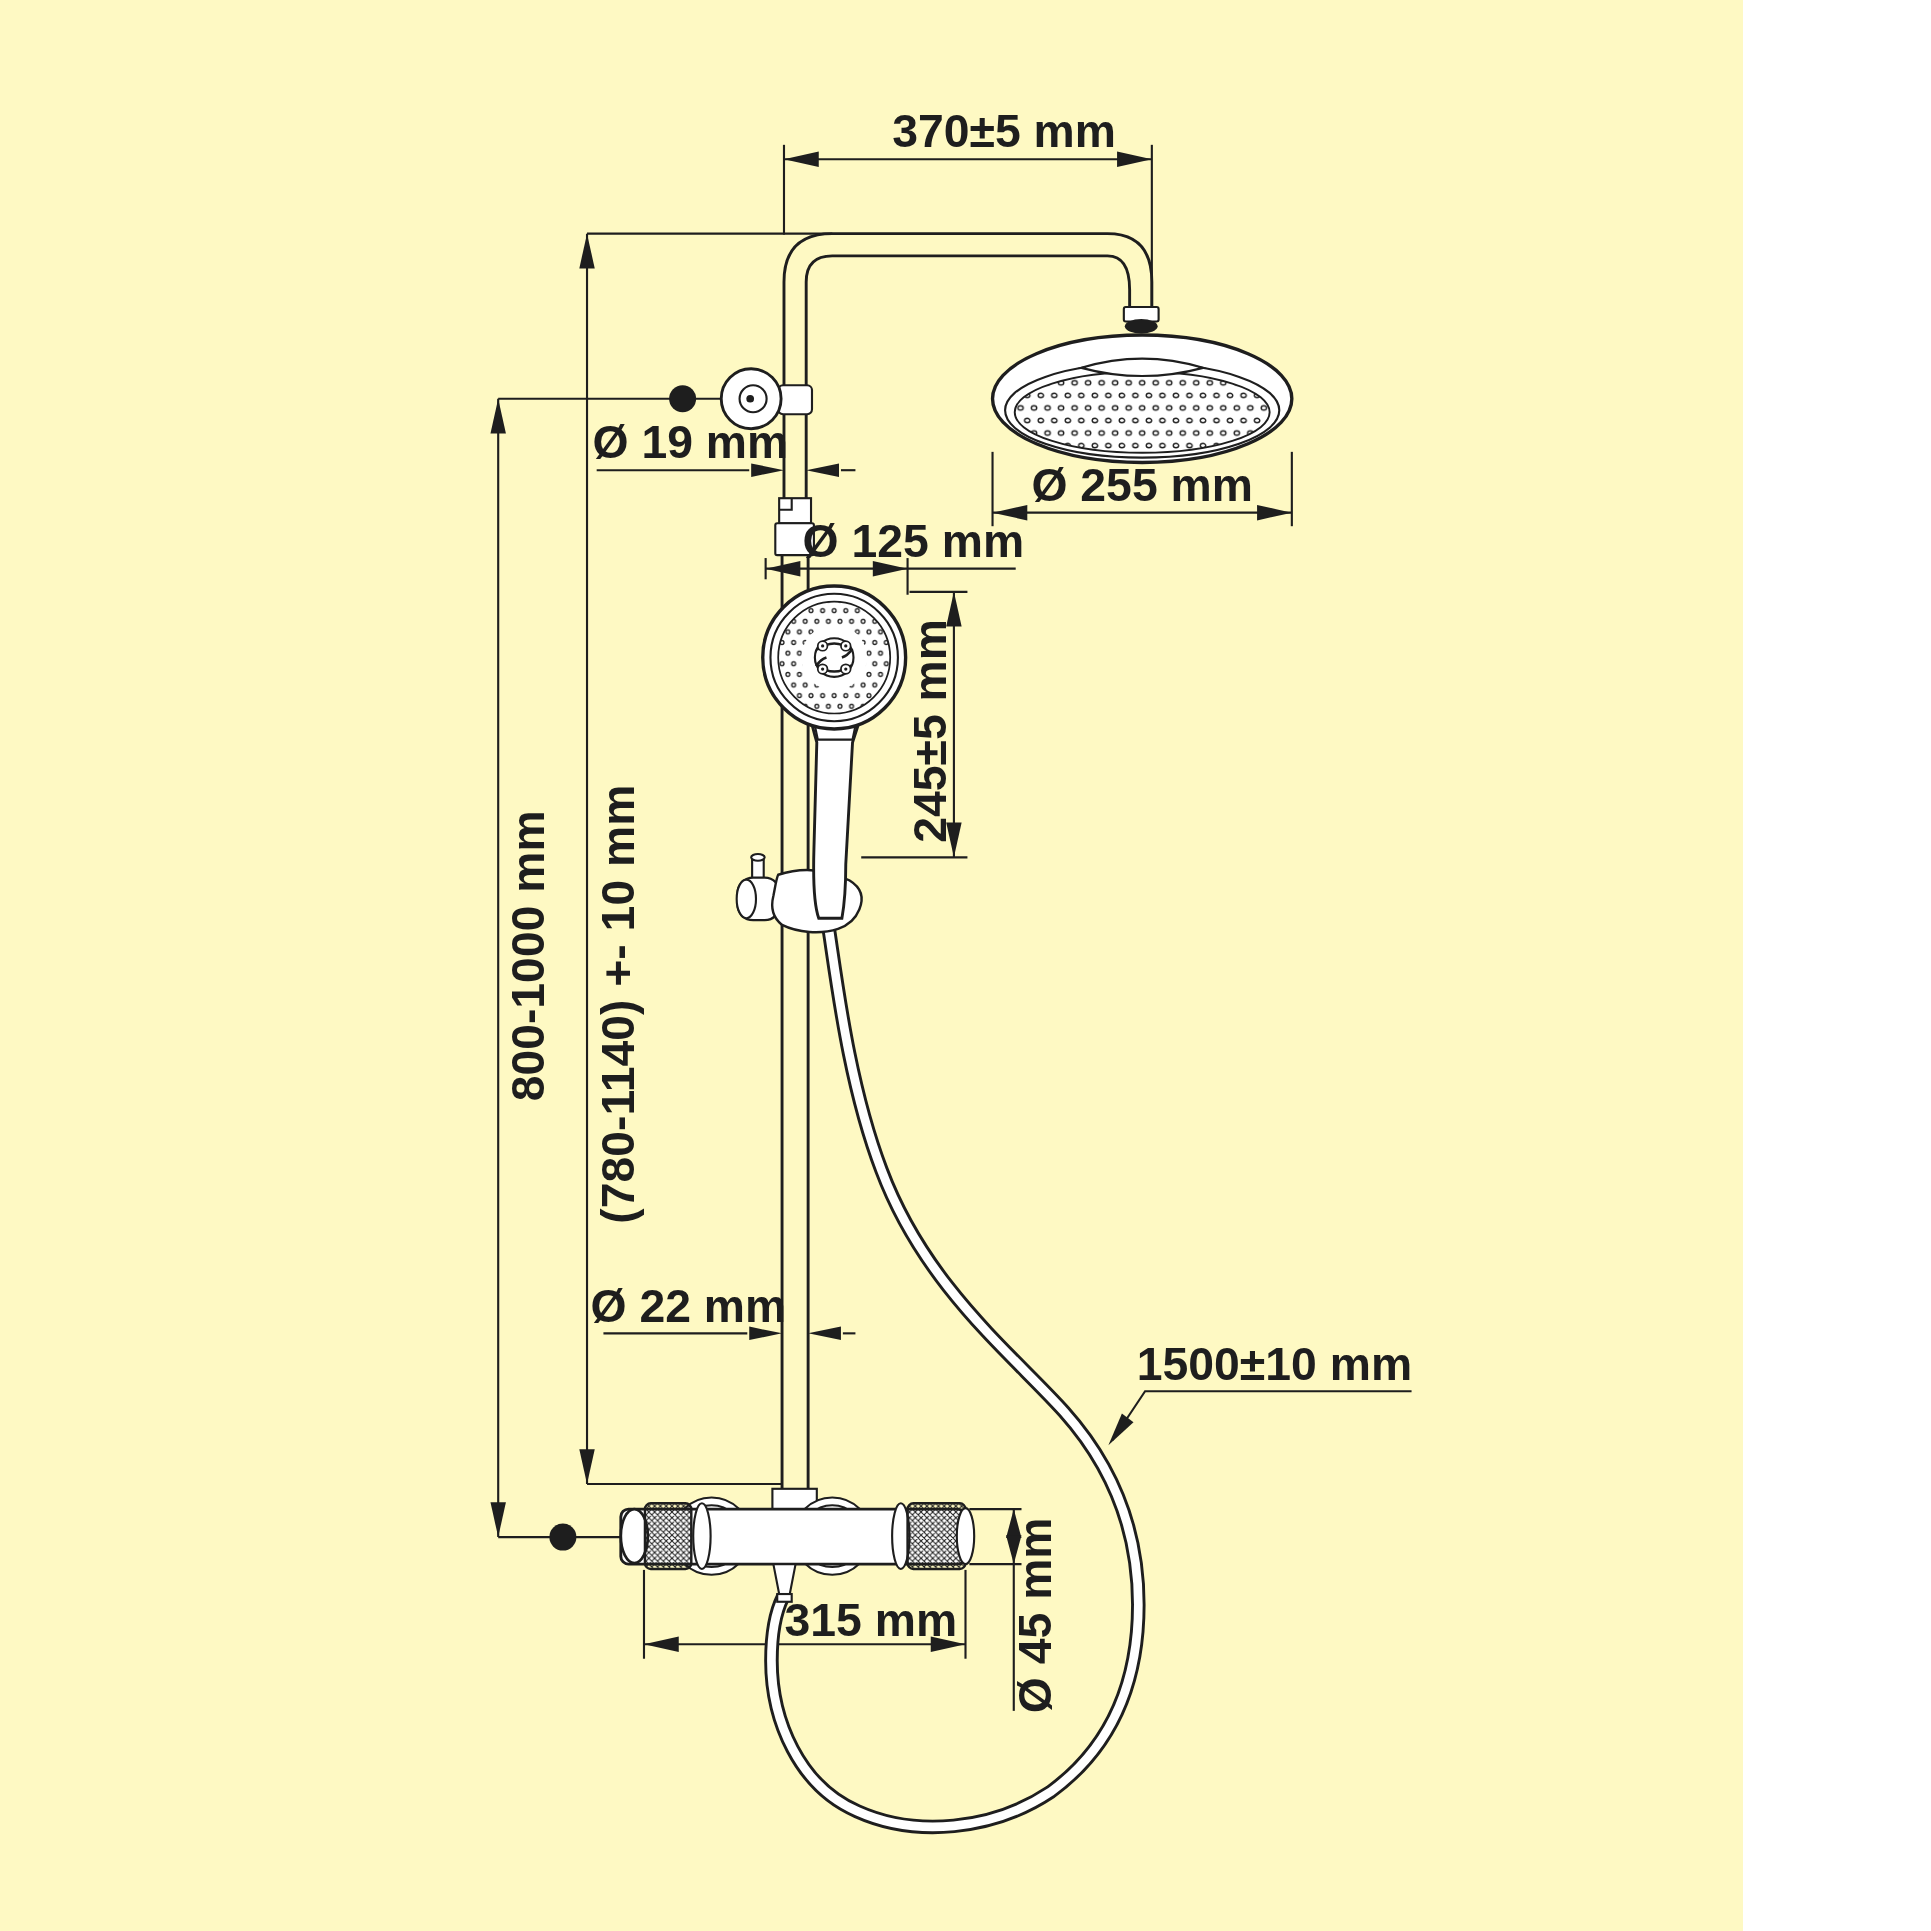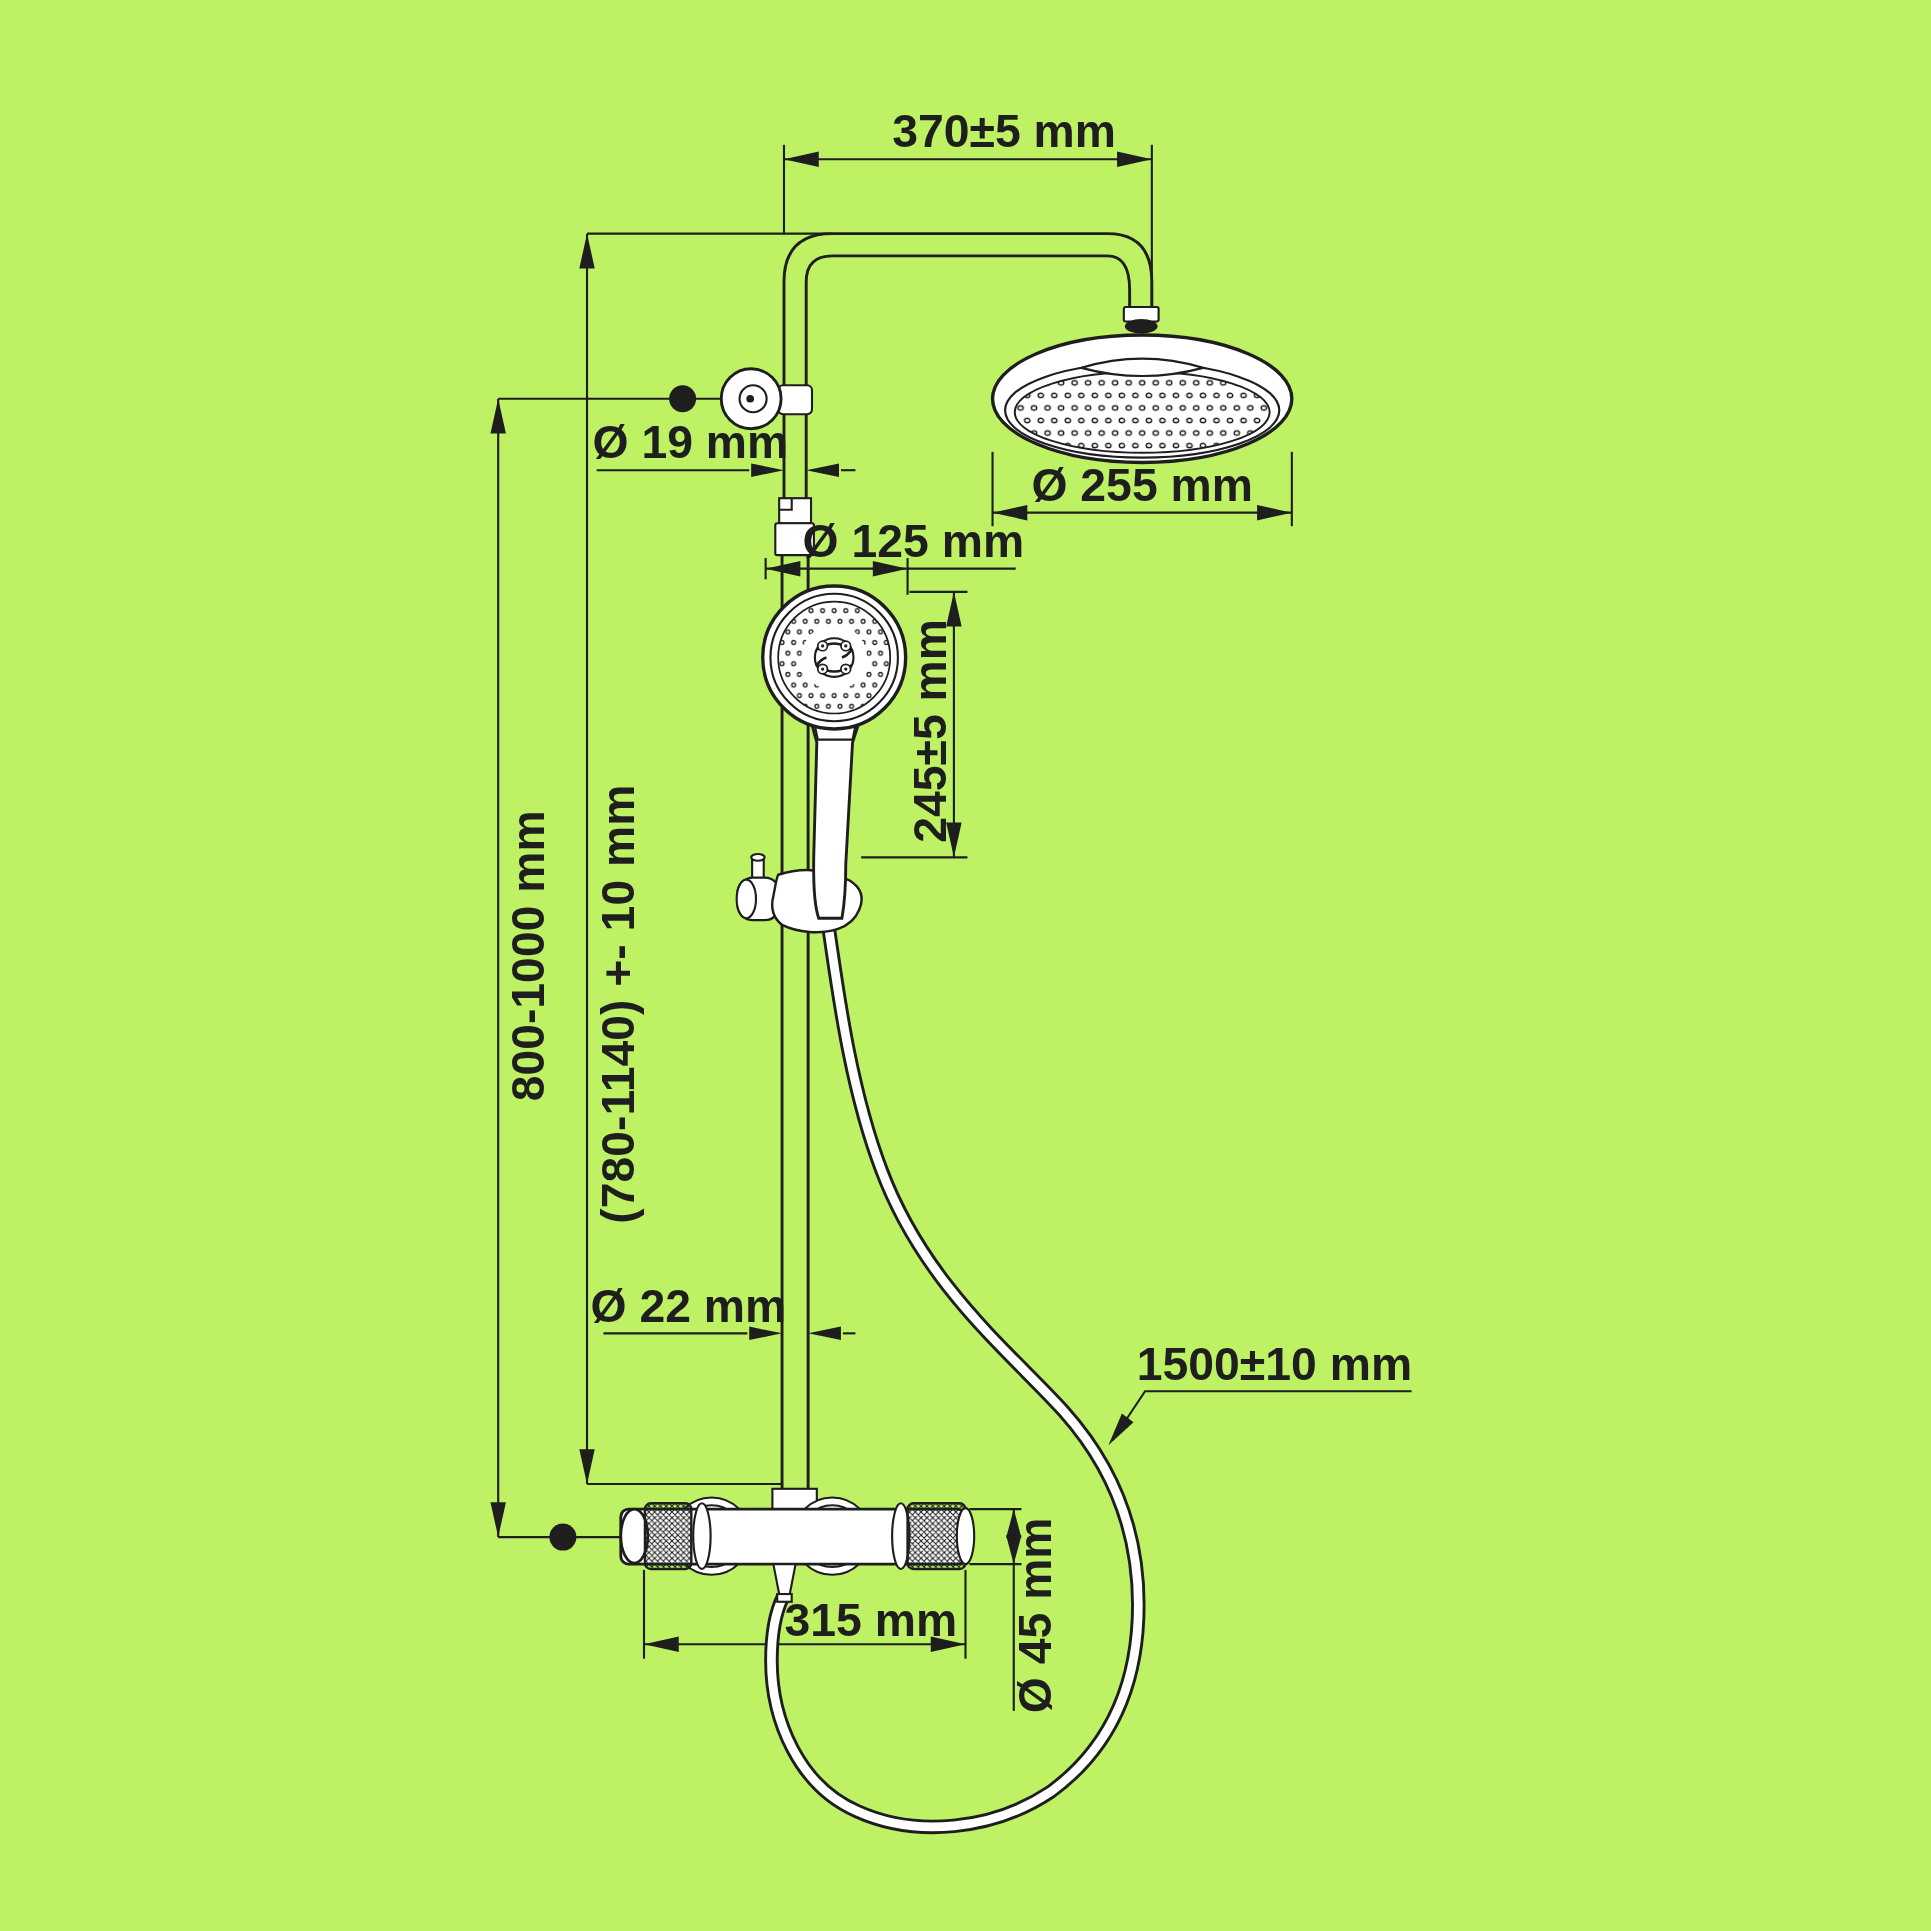--- a/index.html
+++ b/index.html
@@ -1,16 +1,16 @@
 <!DOCTYPE html>
 <html><head>
 <meta charset="utf-8">
 <style>
   html,body{margin:0;padding:0;background:#ffffff;}
-  .canvas{position:relative;width:1931px;height:1931px;background:#bef264;overflow:hidden;}
+  .canvas{position:relative;width:1743px;height:1931px;background:#fef9c3;overflow:hidden;}
   svg{display:block;}
   text{font-family:"Liberation Sans","DejaVu Sans",sans-serif;font-weight:700;font-size:48px;fill:#1e1e1e;}
   .ln{stroke:#1e1e1e;stroke-width:2.2;fill:none;}
   .shape{stroke:#1e1e1e;stroke-width:3;fill:#ffffff;}
   .thin{stroke:#1e1e1e;stroke-width:2.2;fill:#ffffff;}
   .arrow{fill:#1e1e1e;stroke:none;}
 </style>
 </head>
 <body>
 

